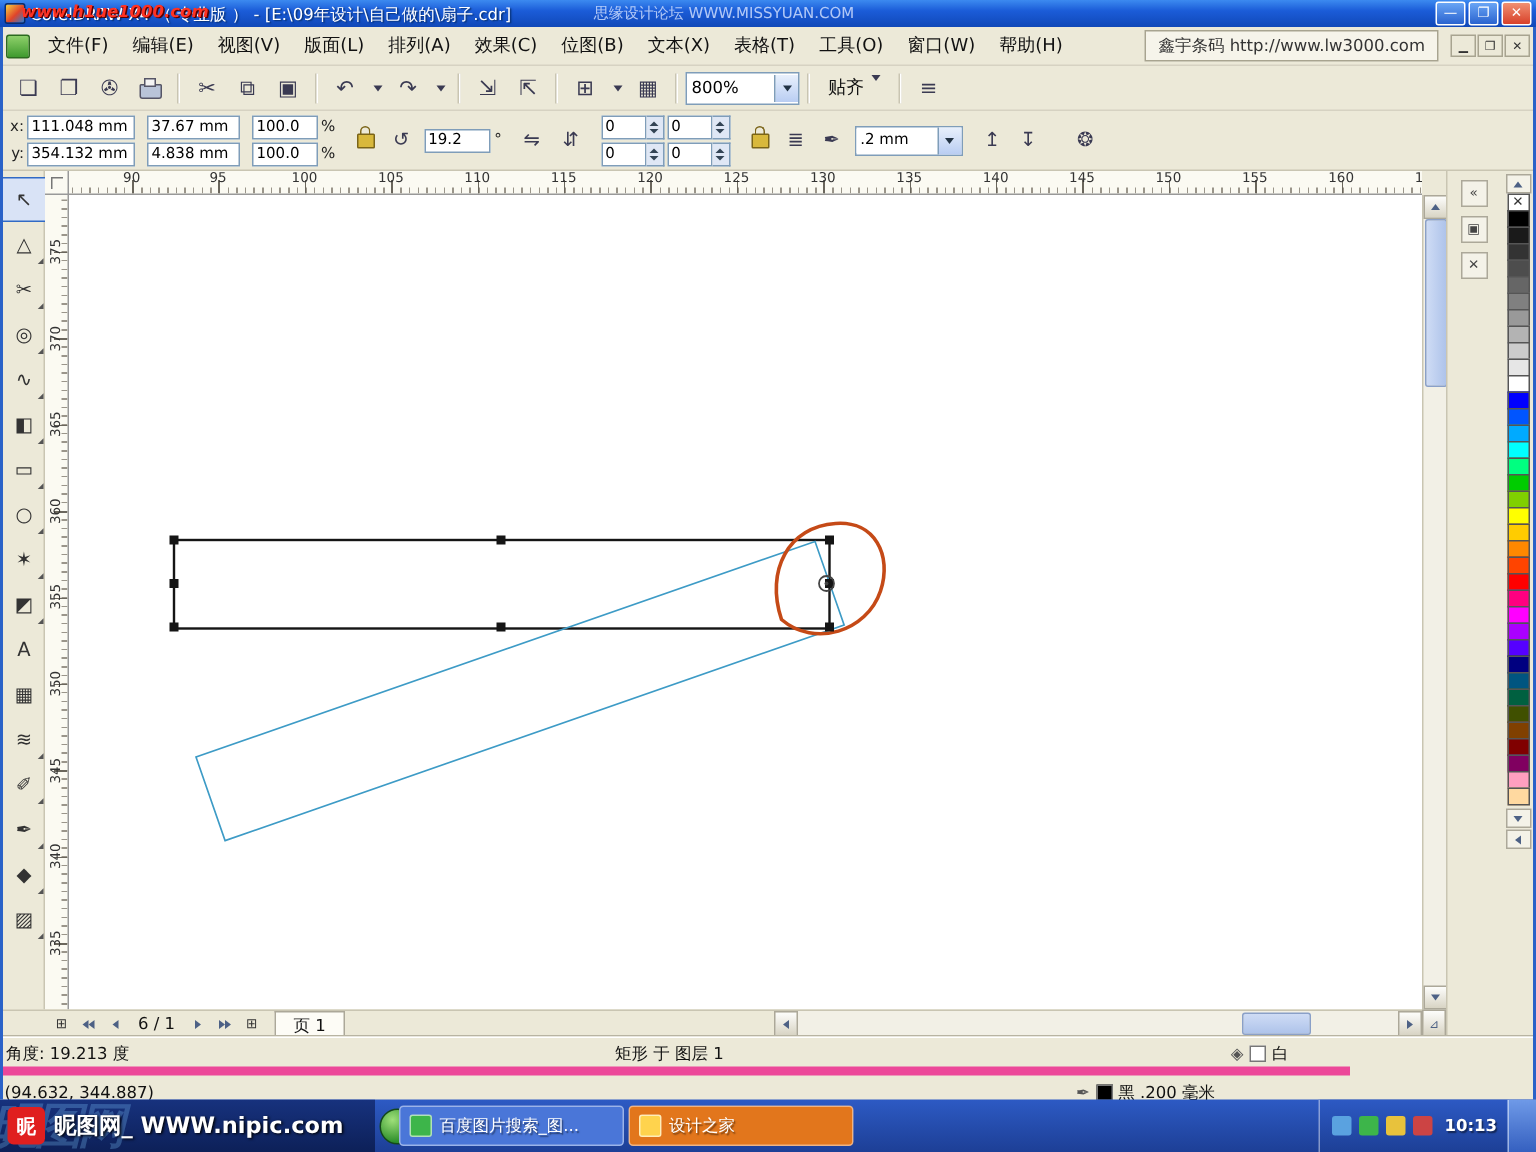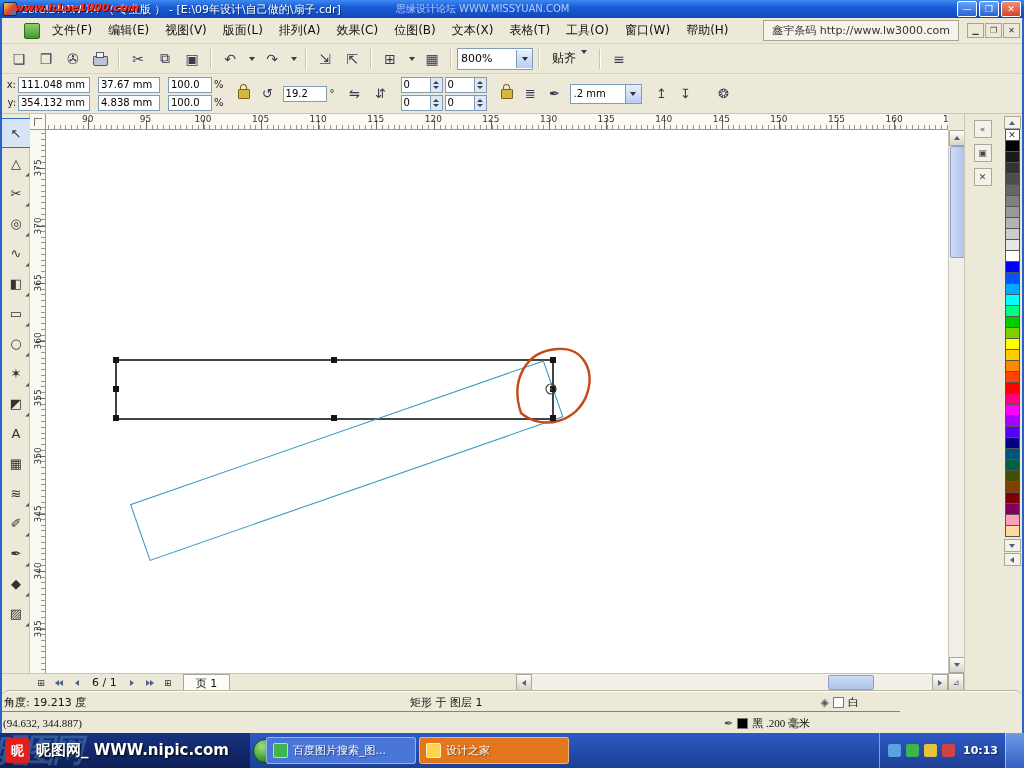--- a/index.html
+++ b/index.html
@@ -18,21 +18,21 @@
     font-style:italic;text-shadow:1px 1px 0 #5a0000;z-index:3;}
   .title-watermark{margin-left:55px;color:rgba(215,228,255,.8);font-size:10px;white-space:nowrap;}
   .winbtns{margin-left:auto;display:flex;gap:2px;padding-right:3px;}
   .winbtn{width:18px;height:14px;border-radius:2px;border:1px solid #fff;
     display:flex;align-items:center;justify-content:center;color:#fff;font-size:9px;line-height:1;
     background:linear-gradient(180deg,#69a5f5,#2a63cf);}
   .winbtn.close{background:linear-gradient(180deg,#f09072,#d8412a);}
 
   
   .menubar{position:absolute;left:0;top:18px;width:1024px;height:26px;background:#ece9d8;
-    border-bottom:1px solid #d6d2c2;display:flex;align-items:center;padding-left:20px;box-sizing:border-box;}
+    border-bottom:1px solid #d6d2c2;display:flex;align-items:center;padding-left:0;box-sizing:border-box;}
   .doc-icon{width:14px;height:14px;margin:0 4px;border-radius:2px;
     background:linear-gradient(180deg,#8ed06a,#3f9a2e);border:1px solid #2c6b1f;}
   .menu-item{padding:3px 8px;font-size:12px;color:#111;cursor:default;}
   .menu-plugin{margin-left:auto;margin-right:8px;border:1px solid #a8a490;background:#f6f4ea;
     padding:2px 8px;font-size:11px;color:#333;}
   .mdi-btns{display:flex;gap:1px;padding-right:4px;}
   .mdi-btn{width:15px;height:13px;border:1px solid #a8a490;background:#ece9d8;color:#333;
     display:flex;align-items:center;justify-content:center;font-size:8px;}
 
   
@@ -139,23 +139,23 @@
   .page-tab{height:16px;margin-left:6px;padding:0 12px;background:#fdfcf6;border:1px solid #aca899;
     border-bottom:none;display:flex;align-items:center;font-size:11px;color:#111;}
   .hscroll{position:absolute;left:516px;top:0;width:432px;height:17px;background:#f2f0e6;}
   .hthumb{position:absolute;left:312px;top:1px;width:44px;height:13px;
     background:linear-gradient(180deg,#cfdcf5,#aec3ea);border:1px solid #8aa0c8;border-radius:2px;}
   .corner-btn{position:absolute;left:948px;top:559px;width:16px;height:18px;background:linear-gradient(180deg,#fdfdfb,#d8d4c4);
     border:1px solid #aca899;box-sizing:border-box;display:flex;align-items:center;justify-content:center;font-size:8px;color:#4d6185;}
 
   
   .status1{position:absolute;left:0;top:691px;width:1024px;height:20px;background:#ece9d8;
-    border-top:1px solid #fff;box-shadow:0 -1px 0 #b8b4a2;display:flex;align-items:center;border-radius:10px;}
+    border-top:1px solid #fff;box-shadow:0 -1px 0 #b8b4a2;display:flex;align-items:center;}
   .status2{position:absolute;left:0;top:711px;width:900px;height:22px;background:#ece9d8;
-    display:flex;align-items:center;border-top:1px solid #ec4899;font-family:Liberation Serif, serif;}
+    display:flex;align-items:center;border-top:6px solid #ec4899;}
   .st-angle{position:absolute;left:4px;font-size:11px;color:#111;}
   .st-object{position:absolute;left:410px;font-size:11px;color:#111;}
   .st-fill{position:absolute;right:165px;display:flex;align-items:center;gap:4px;font-size:11px;color:#111;}
   .st-coords{position:absolute;left:3px;font-size:11px;color:#111;white-space:nowrap;}
   .st-hint{position:absolute;left:104px;right:200px;font-size:11px;color:#111;white-space:nowrap;overflow:hidden;}
   .st-outline{position:absolute;right:90px;display:flex;align-items:center;gap:4px;font-size:11px;color:#111;}
   .mini-swatch{width:11px;height:11px;border:1px solid #777;box-sizing:border-box;}
   .ind-icon{font-size:11px;color:#555;}
 
   

